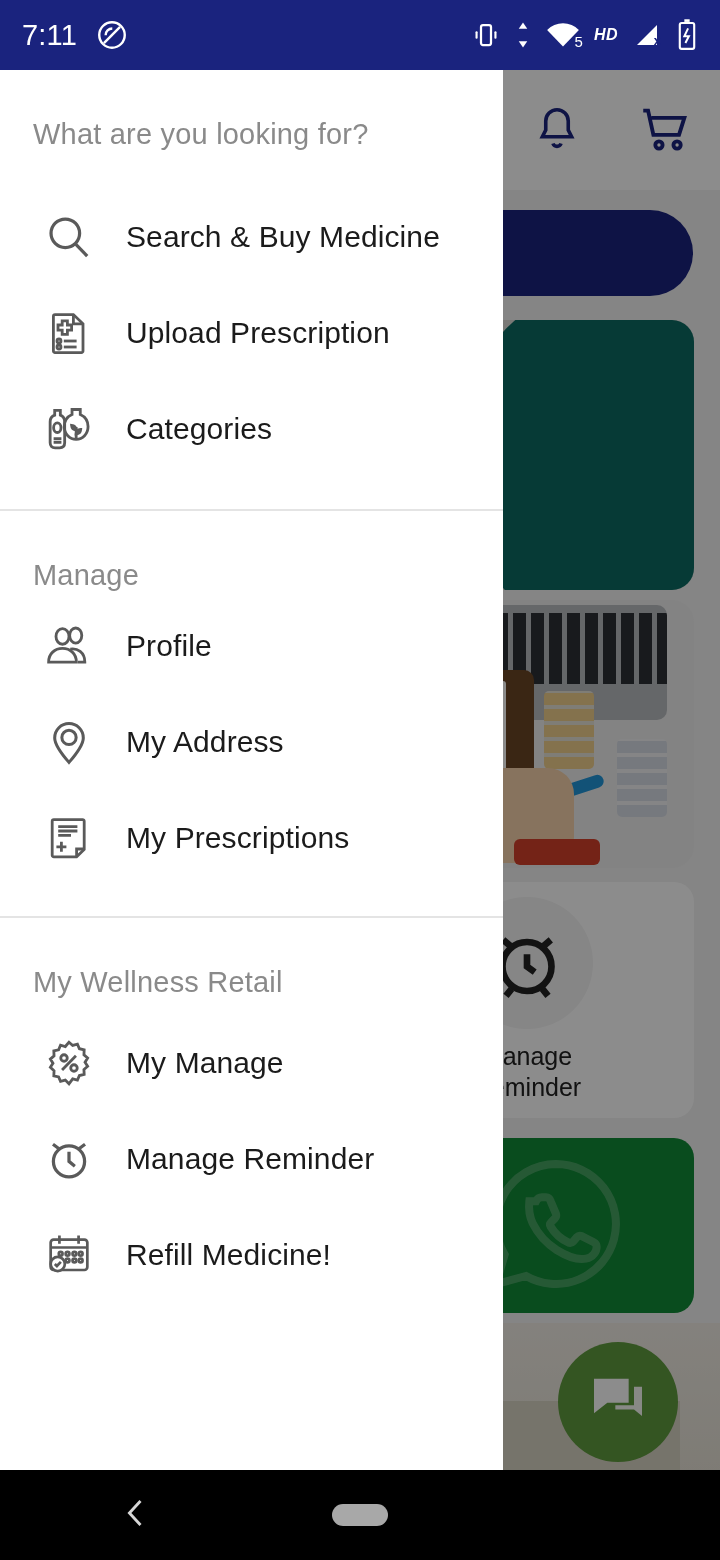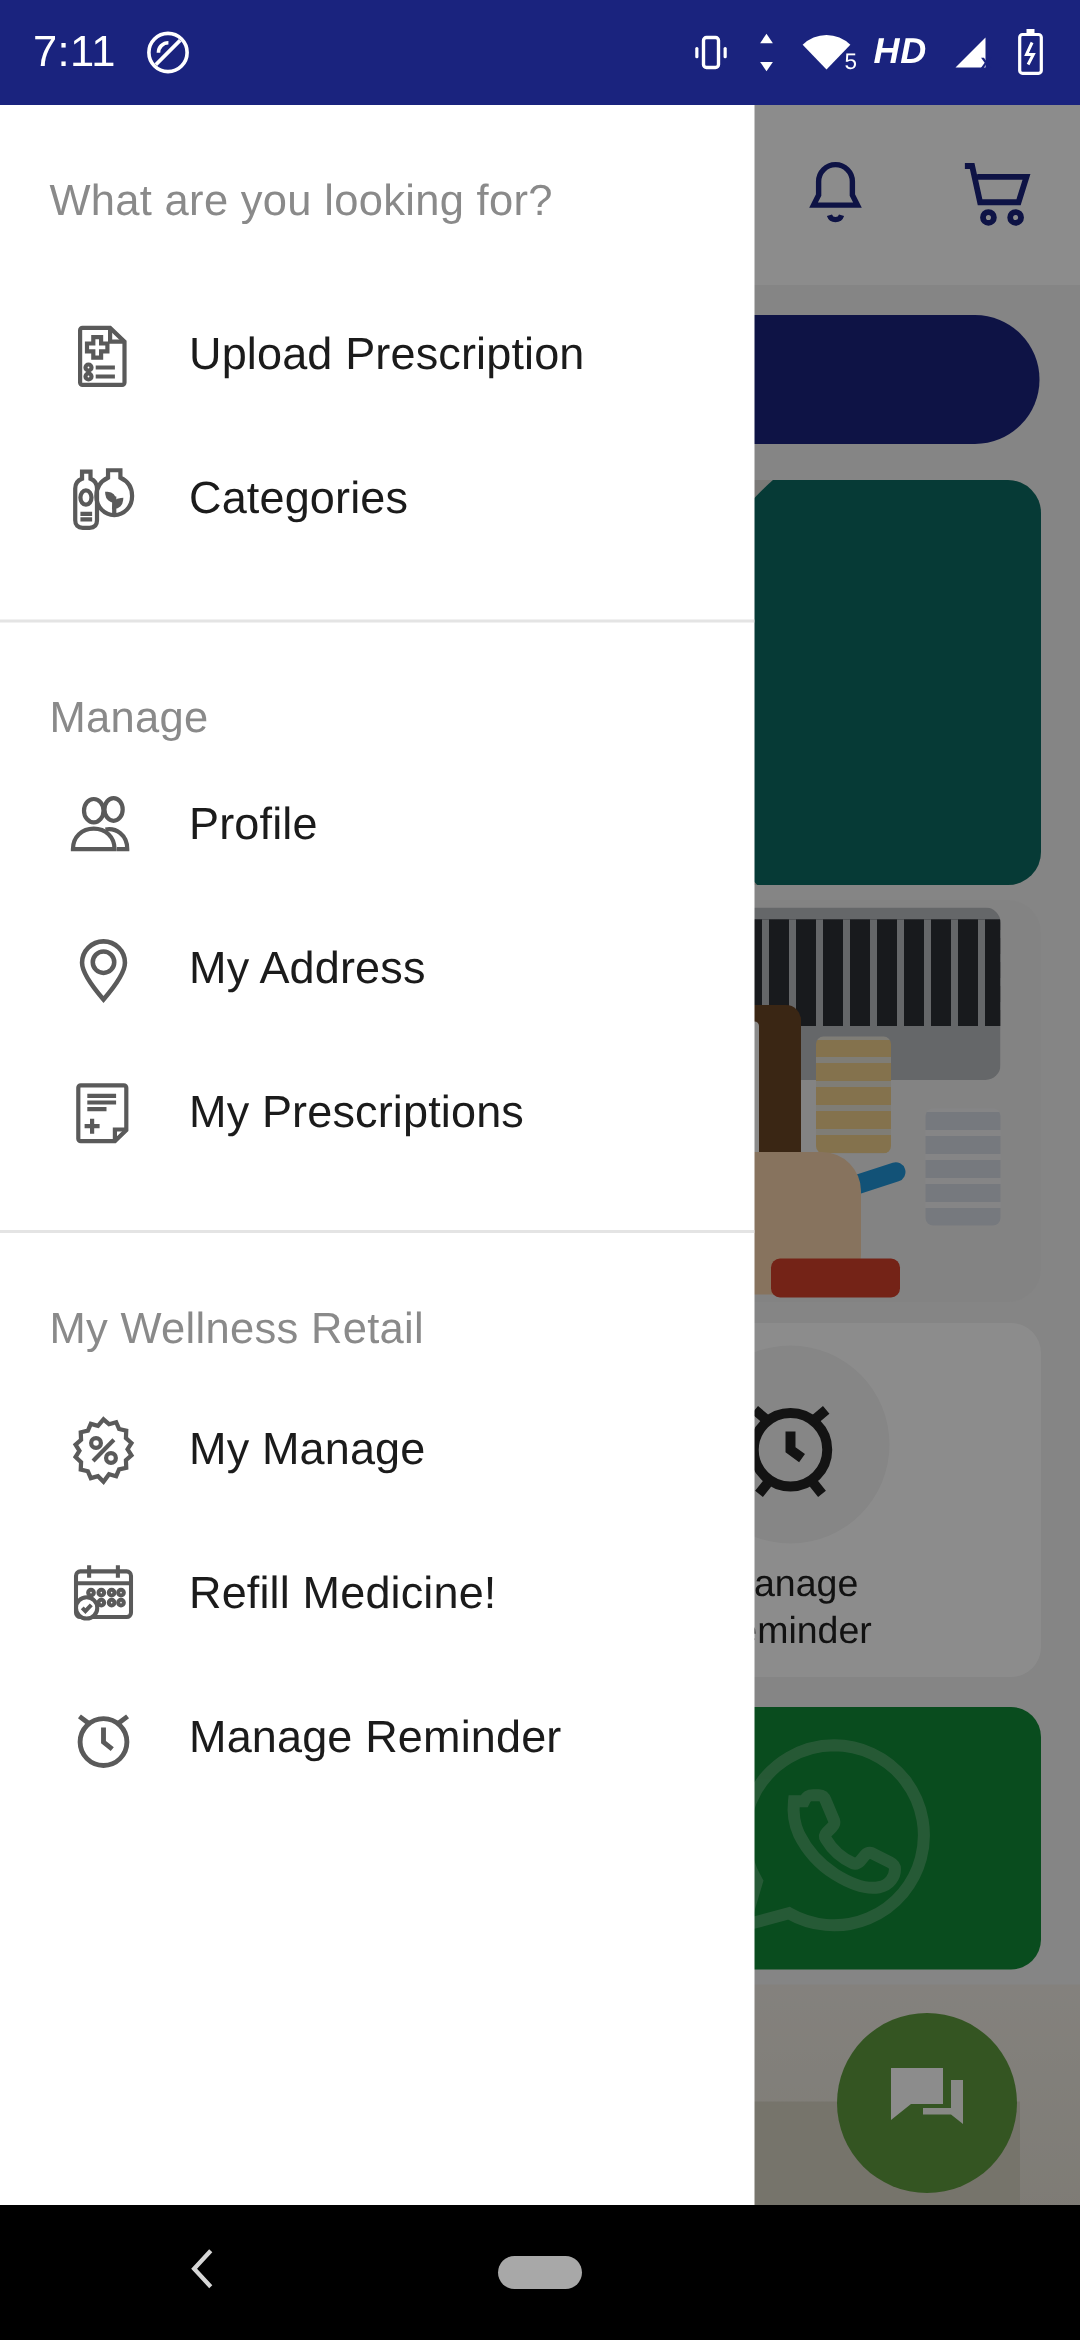--- a/index.html
+++ b/index.html
@@ -24,21 +24,21 @@
     display:flex; align-items:center;
     padding:0 22px;
     z-index:60;
   }
   #statusbar .sb-left { display:flex; align-items:center; gap:18px; }
   #clock { color:#fff; font-size:29px; letter-spacing:.2px; }
   #statusbar .sb-right {
     margin-left:auto; display:flex; align-items:center; gap:13px;
   }
   .sb-ico { display:flex; align-items:center; color:#fff; }
-  .hd-text { color:#fff; font-size:24px; font-style:italic; font-weight:bold; letter-spacing:.5px; }
+  .hd-text { color:#fff; font-size:16px; font-style:italic; font-weight:bold; letter-spacing:.5px; }
 
   
   #app-bg {
     position:absolute; left:0; top:70px;
     width:720px; height:1400px;
     background:#f2f2f2;
     z-index:10;
     overflow:hidden;
   }
   #bg-appbar {
@@ -376,20 +376,29 @@
   </div>
 
   <div id="scrim"></div>
 
   <div id="drawer">
 
     <div id="drawer-title">What are you looking for?</div>
 
     <div class="menu-group" style="padding-top:38px">
 
+      <div class="menu-item">
+        <span class="menu-icon">
+          <svg width="52" height="52" viewBox="0 0 24 24" fill="none" stroke="#5a5a5a" stroke-width="1.5">
+            <circle cx="10.3" cy="10.3" r="6.6"></circle>
+            <path d="M15.2 15.4 20.4 20.8"></path>
+          </svg>
+        </span>
+        <span class="menu-label">Search &amp; Buy Medicine</span>
+      </div>
 
       <div class="menu-item">
         <span class="menu-icon">
           <svg width="48" height="48" viewBox="0 0 24 24" fill="none" stroke="#5a5a5a" stroke-width="1.4">
             <path d="M5 2.8h9.2L19 7.4V21a.8.8 0 0 1-.8.8H5a.8.8 0 0 1-.8-.8V3.6a.8.8 0 0 1 .8-.8z"></path>
             <path d="M14.2 2.8v4.6H19"></path>
             <path d="M8.6 5.9h2.6v2.1h2.1v2.6h-2.1v2.1H8.6v-2.1H6.5V8h2.1z"></path>
             <circle cx="7" cy="16" r="1"></circle>
               <path d="M9.4 16h6.4"></path>
             <circle cx="7" cy="19" r="1"></circle>
@@ -465,20 +474,31 @@
       <div class="menu-item" style="margin-top:10px">
         <span class="menu-icon">
           <svg width="52" height="52" viewBox="0 0 24 24" fill="none" stroke="#5a5a5a" stroke-width="1.3">
             <path d="M12 2.4l1.7 1.5 2.2-.6.9 2.1 2.2.5-.1 2.3 1.7 1.5-1.2 1.9 1.2 1.9-1.7 1.5.1 2.3-2.2.5-.9 2.1-2.2-.6L12 21.6l-1.7-1.7-2.2.6-.9-2.1-2.2-.5.1-2.3L3.4 14l1.2-1.9L3.4 10.2l1.7-1.5-.1-2.3 2.2-.5.9-2.1 2.2.6z"></path>
             <circle cx="9.7" cy="9.7" r="1.5"></circle>
             <circle cx="14.3" cy="14.3" r="1.5"></circle>
             <path d="M15.2 8.7 8.8 15.2"></path>
           </svg>
         </span>
         <span class="menu-label">My Manage</span>
+      </div>
+
+      <div class="menu-item">
+        <span class="menu-icon">
+          <svg width="52" height="52" viewBox="0 0 24 24" fill="none" stroke="#5a5a5a" stroke-width="1.5">
+            <circle cx="12" cy="13.1" r="7.2"></circle>
+            <path d="M12 8.6v4.5l2.7 2.2"></path>
+            <path d="M4.6 5.2 7.4 7.3M19.4 5.2 16.6 7.3"></path>
+          </svg>
+        </span>
+        <span class="menu-label">Manage Reminder</span>
       </div>
 
       <div class="menu-item">
         <span class="menu-icon">
           <svg width="50" height="50" viewBox="0 0 24 24" fill="none" stroke="#5a5a5a" stroke-width="1.3">
             <rect x="3.2" y="4.6" width="17.6" height="14.6" rx="1.4"></rect>
             <path d="M3.2 8.4h17.6"></path>
             <path d="M7.4 2.6v4M16.6 2.6v4"></path>
             <circle cx="8" cy="11.4" r=".9"></circle>
               <circle cx="11.3" cy="11.4" r=".9"></circle>
@@ -486,31 +506,20 @@
               <circle cx="17.6" cy="11.4" r=".9"></circle>
             <circle cx="11.3" cy="14.6" r=".9"></circle>
             <circle cx="14.6" cy="14.6" r=".9"></circle>
               <circle cx="17.6" cy="14.6" r=".9"></circle>
             <circle cx="6.6" cy="16.3" r="3.4" fill="#fff"></circle>
             <path d="M5.2 16.3l1 1 1.9-2"></path>
           </svg>
         </span>
         <span class="menu-label">Refill Medicine!</span>
       </div>
-
-      <div class="menu-item">
-        <span class="menu-icon">
-          <svg width="52" height="52" viewBox="0 0 24 24" fill="none" stroke="#5a5a5a" stroke-width="1.5">
-            <circle cx="12" cy="13.1" r="7.2"></circle>
-            <path d="M12 8.6v4.5l2.7 2.2"></path>
-            <path d="M4.6 5.2 7.4 7.3M19.4 5.2 16.6 7.3"></path>
-          </svg>
-        </span>
-        <span class="menu-label">Manage Reminder</span>
-      </div>
     </div>
   </div>
 
   <div id="statusbar">
     <div class="sb-left">
       <span id="clock">7:11</span>
       <span class="sb-ico">
         <svg width="34" height="34" viewBox="0 0 24 24" fill="none" stroke="#fff" stroke-width="1.7">
           <circle cx="12" cy="12" r="9"></circle>
           <path d="M6.3 17.7 17.7 6.3"></path>

